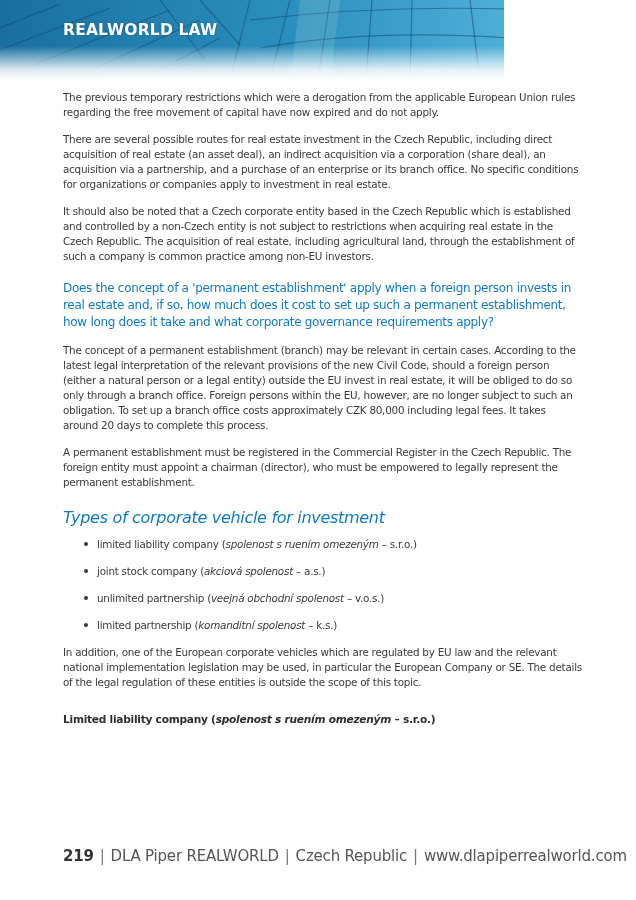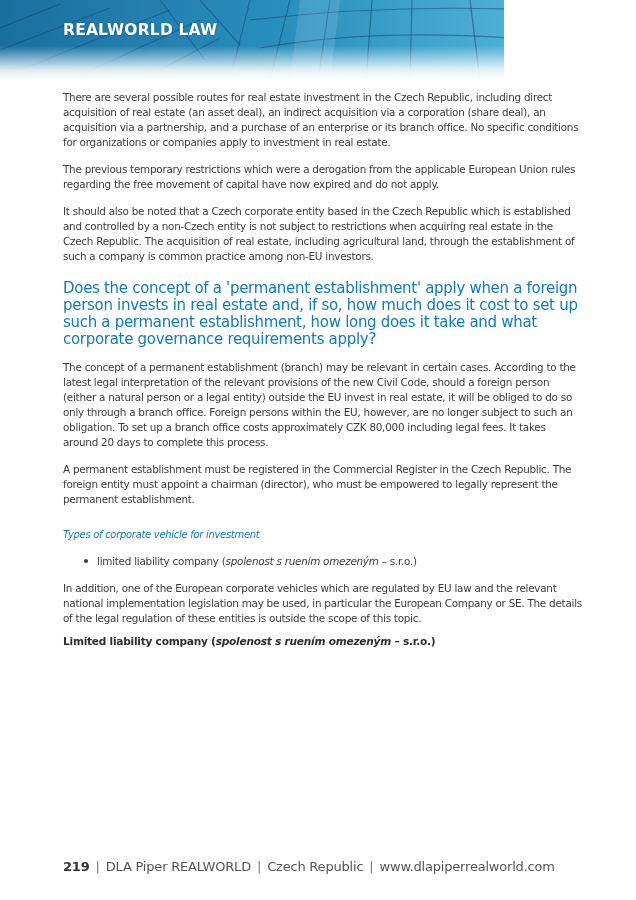--- a/index.html
+++ b/index.html
@@ -20,31 +20,31 @@
       position: absolute; left: 63px; top: 21px; font-size: 15.5px; font-weight: bold;
       color: #ffffff; letter-spacing: 0.2px; font-family: "DejaVu Sans", sans-serif;
       text-shadow: 0 0 2px rgba(0,40,80,0.35);
     }
     .content {
       position: absolute; left: 63px; top: 90px; width: 520px;
       font-size: 10.4px; line-height: 15px; color: #3a3a3a;
       font-family: "DejaVu Sans", sans-serif; letter-spacing: -0.25px;
     }
     .content p { margin: 0 0 12px 0; }
-    .q { color: #0f7ac0; font-size: 15px; line-height: 17px; margin: 0 0 12px 0; letter-spacing: -0.3px; }
-    .sub { color: #0f7ac0; font-size: 10px; font-style: italic; margin: 0 0 14px 0; letter-spacing: -0.3px; }
+    .q { color: #0f7ac0; font-size: 12px; line-height: 17px; margin: 0 0 12px 0; letter-spacing: -0.3px; }
+    .sub { color: #0f7ac0; font-size: 16px; font-style: italic; margin: 0 0 14px 0; letter-spacing: -0.3px; }
     ul.bullets { list-style: none; margin: 0 0 12px 0; padding: 0; }
     ul.bullets li { position: relative; padding-left: 34px; margin-bottom: 12px; }
     ul.bullets li .dot {
       position: absolute; left: 21px; top: 5px; width: 4px; height: 4px; border-radius: 50%; background: #3a3a3a;
     }
     .bold-head { font-weight: bold; color: #2e2e2e; font-size: 10.6px; }
     .footer {
-      position: absolute; left: 63px; top: 847px; font-size: 13px; color: #555555;
-      font-family: "DejaVu Sans", sans-serif; letter-spacing: -0.2px; margin-top: 12px;
+      position: absolute; left: 63px; top: 847px; font-size: 15px; color: #555555;
+      font-family: "DejaVu Sans", sans-serif; letter-spacing: -0.2px;
     }
     .footer .pg { font-weight: bold; color: #333333; }
     .footer .sep { color: #777777; margin: 0 6px; }
   </style>
 </head>
 <body>
 
 <div class="banner">
   <svg width="636" height="80" viewBox="0 0 636 80">
     <defs>
@@ -78,33 +78,36 @@
     <g fill="#ffffff" fill-opacity="0.12">
       <polygon points="560,0 636,0 636,40"></polygon>
       <polygon points="300,0 340,0 330,80 290,80"></polygon>
     </g>
   </svg>
   <div class="fade"></div>
   <div class="banner-title">REALWORLD LAW</div>
 </div>
 
 <div class="content">
+  <p>The previous temporary restrictions which were a derogation from the applicable European Union rules regarding the free movement of capital have now expired and do not apply.</p>
   <p>There are several possible routes for real estate investment in the Czech Republic, including direct acquisition of real estate (an asset deal), an indirect acquisition via a corporation (share deal), an acquisition via a partnership, and a purchase of an enterprise or its branch office. No specific conditions for organizations or companies apply to investment in real estate.</p>
-  <p>The previous temporary restrictions which were a derogation from the applicable European Union rules regarding the free movement of capital have now expired and do not apply.</p>
   <p style="margin-bottom:16px">It should also be noted that a Czech corporate entity based in the Czech Republic which is established and controlled by a non-Czech entity is not subject to restrictions when acquiring real estate in the Czech Republic. The acquisition of real estate, including agricultural land, through the establishment of such a company is common practice among non-EU investors.</p>
 
   <p class="q">Does the concept of a 'permanent establishment' apply when a foreign person invests in real estate and, if so, how much does it cost to set up such a permanent establishment, how long does it take and what corporate governance requirements apply?</p>
   <p>The concept of a permanent establishment (branch) may be relevant in certain cases. According to the latest legal interpretation of the relevant provisions of the new Civil Code, should a foreign person (either a natural person or a legal entity) outside the EU invest in real estate, it will be obliged to do so only through a branch office. Foreign persons within the EU, however, are no longer subject to such an obligation. To set up a branch office costs approximately CZK 80,000 including legal fees. It takes around 20 days to complete this process.</p>
   <p style="margin-bottom:20px">A permanent establishment must be registered in the Commercial Register in the Czech Republic. The foreign entity must appoint a chairman (director), who must be empowered to legally represent the permanent establishment.</p>
 
   <p class="sub">Types of corporate vehicle for investment</p>
 
   <ul class="bullets">
     <li><span class="dot"></span><span>limited liability company (</span><em>spolenost s ruením omezeným</em><span> – s.r.o.)</span></li>
+    <li><span class="dot"></span><span>joint stock company (</span><em>akciová spolenost</em><span> – a.s.)</span></li>
+    <li><span class="dot"></span><span>unlimited partnership (</span><em>veejná obchodní spolenost</em><span> – v.o.s.)</span></li>
+    <li><span class="dot"></span><span>limited partnership (</span><em>komanditní spolenost</em><span> – k.s.)</span></li>
   </ul>
 
-  <p style="margin-bottom:8px">In addition, one of the European corporate vehicles which are regulated by EU law and the relevant national implementation legislation may be used, in particular the European Company or SE. The details of the legal regulation of these entities is outside the scope of this topic.</p>
+  <p style="margin-bottom:22px">In addition, one of the European corporate vehicles which are regulated by EU law and the relevant national implementation legislation may be used, in particular the European Company or SE. The details of the legal regulation of these entities is outside the scope of this topic.</p>
   <p class="bold-head"><span>Limited liability company (</span><em>spolenost s ruením omezeným</em><span> – s.r.o.)</span></p>
 </div>
 
 <div class="footer">
   <span class="pg">219</span><span class="sep">|</span><span>DLA Piper REALWORLD</span><span class="sep">|</span><span>Czech Republic</span><span class="sep">|</span><span>www.dlapiperrealworld.com</span>
 </div>
 
 </body></html>

